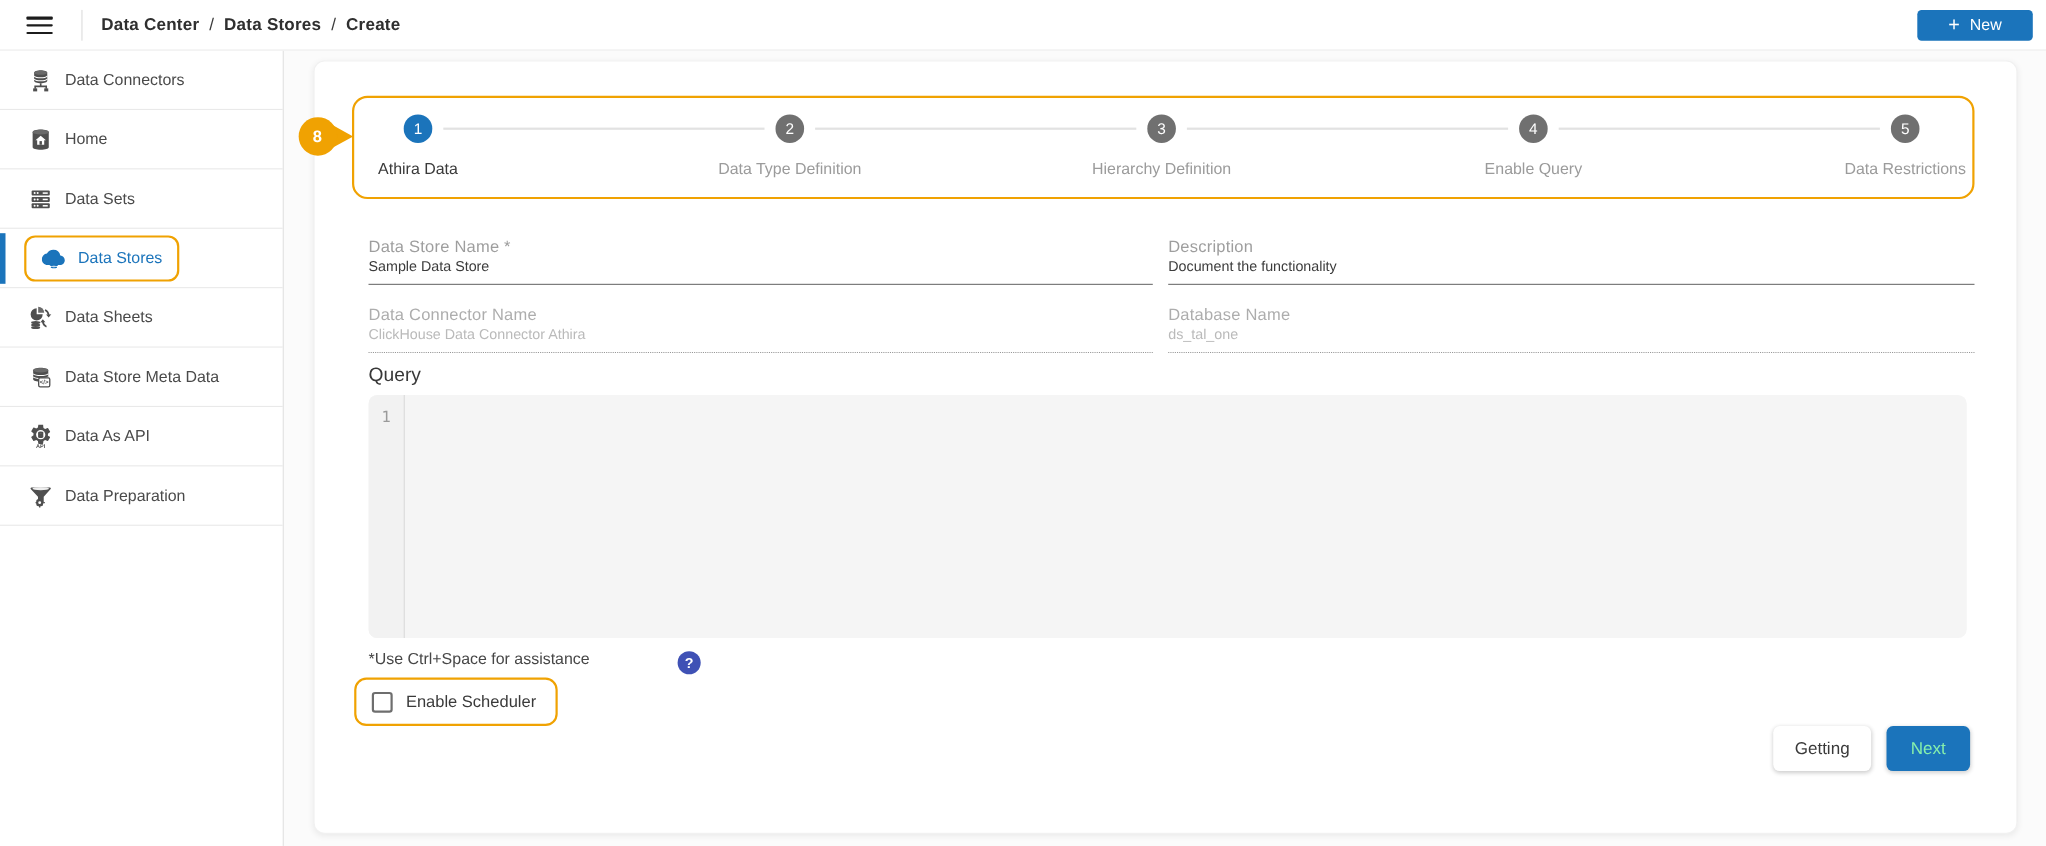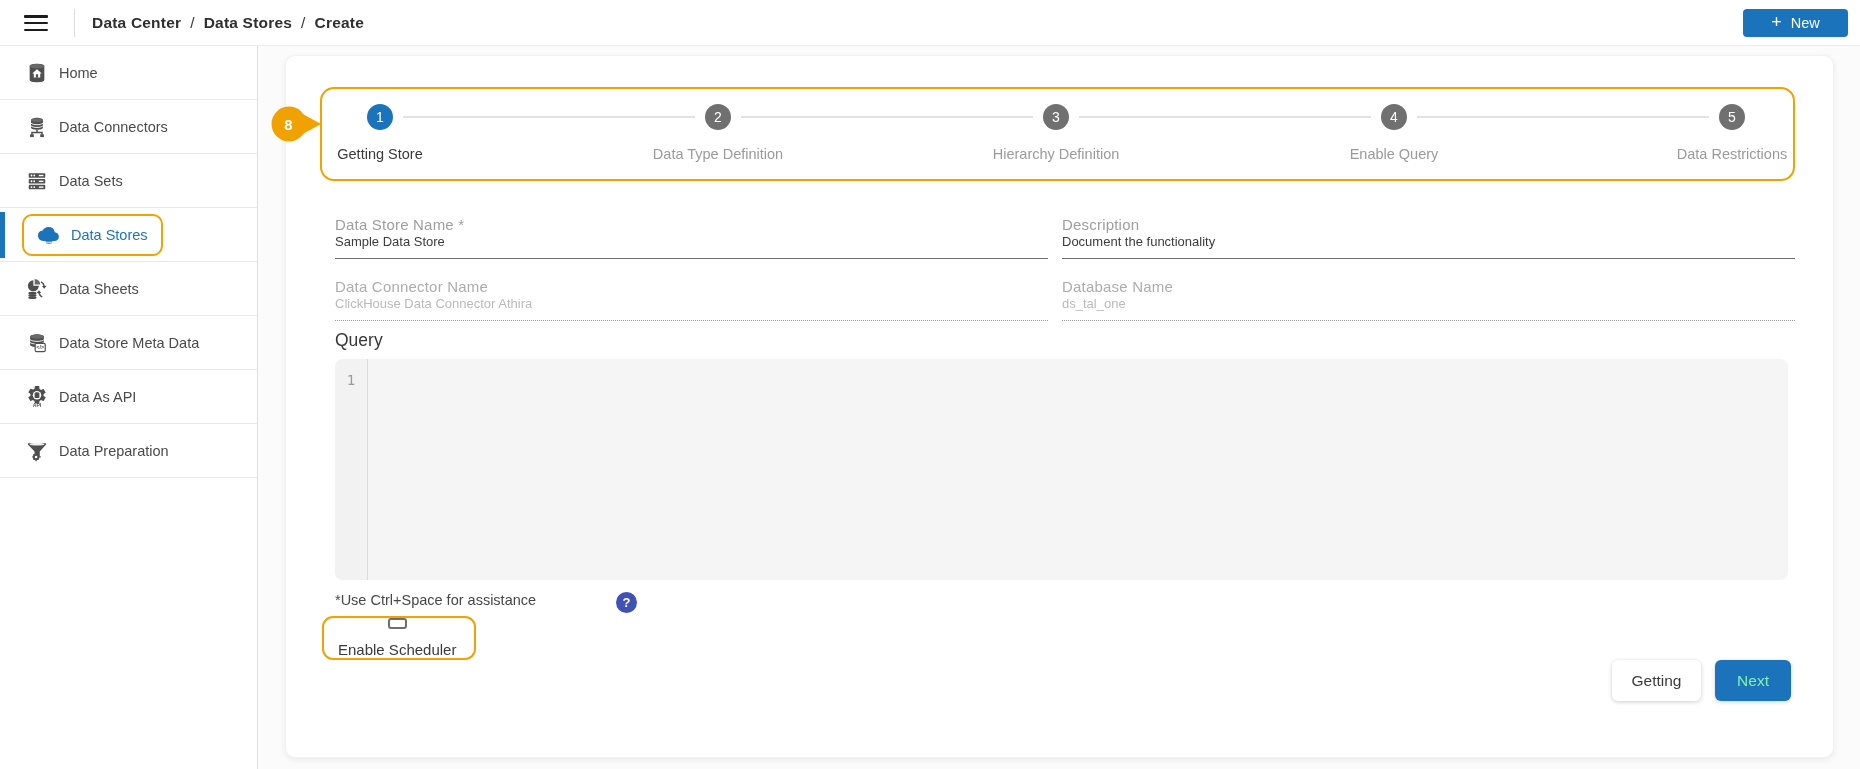--- a/index.html
+++ b/index.html
@@ -80,21 +80,21 @@
   .code-area { position:absolute; left:40px; top:13px; right:8px; bottom:8px;
                font-family:"DejaVu Sans Mono", monospace; font-size:14px; color:#333; }
 
   
   .hint { position:absolute; left:335px; top:592px; font-size:14.5px; color:#474747; }
   .help { position:absolute; left:616px; top:592px; width:21px; height:21px; border-radius:50%;
           background:#3F51B5; color:#fff; font-size:13px; font-weight:bold; display:flex;
           align-items:center; justify-content:center; cursor:pointer; }
   .sched { position:absolute; left:322px; top:616px; height:44px; border:2.5px solid #F0A202;
            border-radius:11px; display:flex; align-items:center; padding:0 18px 0 14px; gap:12px;
-           background:#fff;flex-direction:column; }
+           background:#fff; }
   .checkbox { width:19px; height:19px; border:2px solid #6E6E6E; border-radius:3px; background:#fff;
               cursor:pointer; }
   .sched .lab { font-size:15px; color:#3A3A3A; }
 
   
   .btn-cancel { position:absolute; left:1612px; top:660px; width:89px; height:41px; background:#fff;
                 border-radius:6px; box-shadow:0 1px 4px rgba(0,0,0,.20); display:flex; align-items:center;
                 justify-content:center; font-size:15.5px; color:#3A3A3A; cursor:pointer; }
   .btn-next { position:absolute; left:1715px; top:660px; width:76px; height:41px; background:#1B74BB;
               border-radius:6px; display:flex; align-items:center; justify-content:center;
@@ -124,38 +124,38 @@
     <div class="btn-new">
       <span class="plus">+</span>
       <span class="lbl">New</span>
     </div>
   </div>
 
   <div class="sidebar">
 
     <div class="side-item">
       <svg class="icon" viewBox="0 0 24 24" width="22" height="22">
-        <path fill="#4F4F4F" d="M4 4.5C4 3 7.6 2 12 2s8 1 8 2.5v15C20 21 16.4 22 12 22s-8-1-8-2.5z"></path>
-        <ellipse cx="12" cy="4.5" rx="8" ry="2.4" fill="#6A6A6A"></ellipse>
-        <path fill="#fff" d="M12 8l-5.2 4.6h1.7V17h7v-4.4h1.7z"></path>
-        <rect x="10.8" y="13.4" width="2.4" height="3.6" fill="#4F4F4F"></rect>
-      </svg>
-      <span class="lab">Home</span>
-    </div>
-
-    <div class="side-item">
-      <svg class="icon" viewBox="0 0 24 24" width="22" height="22">
         <path fill="#4F4F4F" d="M5.5 4.5C5.5 3.1 8.4 2 12 2s6.5 1.1 6.5 2.5v8c0 1.4-2.9 2.5-6.5 2.5s-6.5-1.1-6.5-2.5z"></path>
         <ellipse cx="12" cy="4.5" rx="6.5" ry="2" fill="#6A6A6A"></ellipse>
         <path d="M5.5 7.8c1 1 3.5 1.7 6.5 1.7s5.5-.7 6.5-1.7M5.5 10.8c1 1 3.5 1.7 6.5 1.7s5.5-.7 6.5-1.7" stroke="#fff" stroke-width="1" fill="none"></path>
         <path d="M12 15v3M6.5 20.5V18h11v2.5" stroke="#4F4F4F" stroke-width="1.6" fill="none"></path>
         <rect x="4.5" y="20" width="4" height="3" fill="#4F4F4F"></rect>
         <rect x="15.5" y="20" width="4" height="3" fill="#4F4F4F"></rect>
       </svg>
       <span class="lab">Data Connectors</span>
+    </div>
+
+    <div class="side-item">
+      <svg class="icon" viewBox="0 0 24 24" width="22" height="22">
+        <path fill="#4F4F4F" d="M4 4.5C4 3 7.6 2 12 2s8 1 8 2.5v15C20 21 16.4 22 12 22s-8-1-8-2.5z"></path>
+        <ellipse cx="12" cy="4.5" rx="8" ry="2.4" fill="#6A6A6A"></ellipse>
+        <path fill="#fff" d="M12 8l-5.2 4.6h1.7V17h7v-4.4h1.7z"></path>
+        <rect x="10.8" y="13.4" width="2.4" height="3.6" fill="#4F4F4F"></rect>
+      </svg>
+      <span class="lab">Home</span>
     </div>
 
     <div class="side-item">
       <svg class="icon" viewBox="0 0 24 24" width="22" height="22">
         <rect x="3" y="3.5" width="18" height="5" rx="1" fill="#4F4F4F"></rect>
         <rect x="3" y="9.8" width="18" height="5" rx="1" fill="#4F4F4F"></rect>
         <rect x="3" y="16.1" width="18" height="5" rx="1" fill="#4F4F4F"></rect>
         <circle cx="6" cy="6" r="1" fill="#fff"></circle>
           <circle cx="9" cy="6" r="1" fill="#fff"></circle>
         <circle cx="6" cy="12.3" r="1" fill="#fff"></circle>
@@ -236,21 +236,21 @@
     <div class="seg seg2"></div>
     <div class="seg seg3"></div>
     <div class="seg seg4"></div>
 
     <div class="step-circle active c1">1</div>
     <div class="step-circle c2">2</div>
     <div class="step-circle c3">3</div>
     <div class="step-circle c4">4</div>
     <div class="step-circle c5">5</div>
 
-    <div class="step-label active l1">Getting Store</div>
+    <div class="step-label active l1">Athira Data</div>
     <div class="step-label l2">Data Type Definition</div>
     <div class="step-label l3">Hierarchy Definition</div>
     <div class="step-label l4">Enable Query</div>
     <div class="step-label l5">Data Restrictions</div>
   </div>
 
   <svg class="badge8" viewBox="0 0 56 42">
     <polygon points="33,10 53,21 33,32" fill="#F0A202"></polygon>
     <circle cx="21" cy="21" r="17.5" fill="#F0A202"></circle>
     <text x="20.5" y="26.5" text-anchor="middle">8</text>

